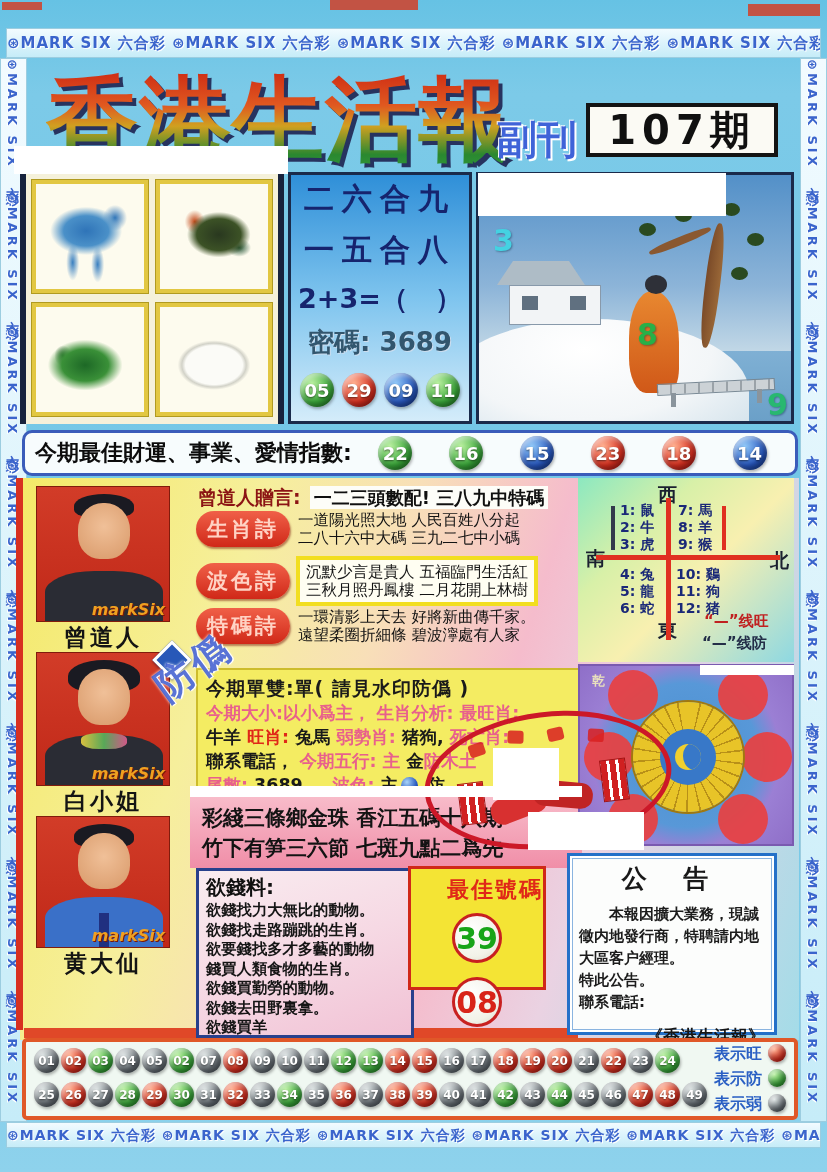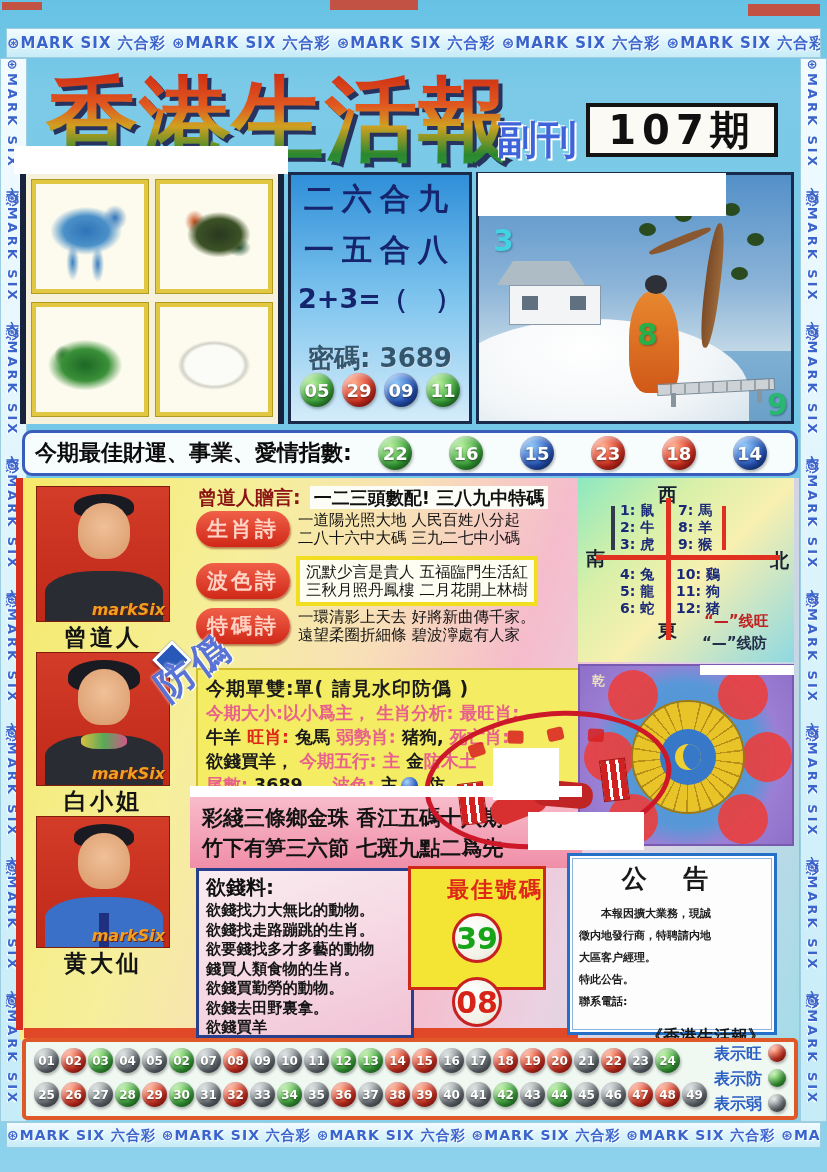--- a/index.html
+++ b/index.html
@@ -46,21 +46,21 @@
 #an2 .ablob{background:radial-gradient(ellipse 46% 34% at 55% 48%,#29381f 0%,#3c5226 50%,transparent 72%),radial-gradient(ellipse 15% 18% at 30% 34%,#c24818,transparent 70%),radial-gradient(ellipse 18% 14% at 76% 62%,#1f5030,transparent 70%)}
 #an3 .ablob{background:radial-gradient(ellipse 54% 38% at 45% 56%,#1d6826 0%,#3a9038 45%,transparent 72%),radial-gradient(ellipse 18% 16% at 58% 62%,#c8a020,transparent 65%),radial-gradient(ellipse 13% 16% at 22% 46%,#174e1e,transparent 70%)}
 #an4 .ablob{background:radial-gradient(ellipse 54% 38% at 50% 56%,#fbfbf7 55%,#d2d2c8 62%,transparent 70%)}
 
 #panel-predict{position:absolute;left:288px;top:172px;width:184px;height:252px;
   border:3px solid #1a2a4a;background:linear-gradient(180deg,#2f8fd8 0%,#7ec4ee 50%,#d4ecfa 100%);
   text-align:center;color:#16246e}
 .pline1{margin-top:4px;font-size:30px;font-weight:bold;letter-spacing:8px}
 .pline2{margin-top:10px;font-size:30px;font-weight:bold;letter-spacing:8px}
 .pline3{margin-top:10px;font-size:27px;font-weight:bold}
-.pcode{margin-top:24px;font-size:26px;font-weight:bold;color:#32566e;text-shadow:1px 1px 0 #cde}
+.pcode{margin-top:8px;font-size:26px;font-weight:bold;color:#32566e;text-shadow:1px 1px 0 #cde}
 #mid-balls{position:absolute;left:0;bottom:14px;width:100%;display:flex;justify-content:center;gap:8px}
 
 #panel-cartoon{position:absolute;left:476px;top:172px;width:318px;height:252px;
   border:3px solid #1a2a4a;background:linear-gradient(180deg,#5390c8 0%,#8cb4d8 45%,#c8dce8 75%,#dfeaf0 100%);overflow:hidden}
 #snow{position:absolute;left:-30px;bottom:-18px;width:300px;height:120px;background:radial-gradient(ellipse at 45% 25%,#ffffff 0%,#f3f6f8 55%,#cfe0ea 100%);border-radius:55% 60% 0 0/60% 70% 0 0}
 #water{position:absolute;right:0;bottom:0;width:150px;height:70px;background:linear-gradient(180deg,#7fb0d4,#6ba0c8)}
 #house-roof{position:absolute;left:18px;top:86px;width:88px;height:0;border-bottom:24px solid #aebcc6;border-left:16px solid transparent;border-right:16px solid transparent}
 #house-body{position:absolute;left:30px;top:110px;width:92px;height:40px;background:#f2f4f6;border:1px solid #8899aa}
 .win{position:absolute;top:10px;width:16px;height:14px;background:#607080}
 #trunk{position:absolute;left:226px;top:48px;width:15px;height:125px;background:linear-gradient(90deg,#7a4a28,#9a6838);border-radius:45%;transform:rotate(7deg)}
@@ -186,21 +186,21 @@
 .handshape{position:absolute;height:26px;background:#d83030;border-radius:12px}
 #hand1{left:58px;top:72px;width:58px;transform:rotate(-14deg)}
 #hand2{left:102px;top:66px;width:60px;transform:rotate(12deg);background:#c02424}
 .rmark{position:absolute;width:16px;height:13px;background:rgba(216,32,32,.85);border-radius:3px}
 
 
 #notice{position:absolute;left:567px;top:853px;width:210px;height:182px;background:#fcfdfc;
   border:3px solid #2470c8;box-shadow:inset 0 0 0 2px #fff,inset 0 0 0 3px #8ab4e0;padding:4px 9px}
 #notice-title{text-align:center;font-size:25px;font-weight:bold;color:#181818;letter-spacing:14px;margin-top:2px}
 #notice-body{margin-top:8px}
-.notice-line{font-size:11px;font-weight:bold;color:#1c1c1c;line-height:22px;white-space:nowrap}
+.notice-line{font-size:15px;font-weight:bold;color:#1c1c1c;line-height:22px;white-space:nowrap}
 #notice-sig{text-align:right;font-size:17px;font-weight:bold;color:#161616;margin-top:12px}
 
 
 #board{position:absolute;left:22px;top:1038px;width:776px;height:82px;background:#f0f8f2;
   border:4px solid #e05828;border-radius:5px}
 .brow{position:absolute;left:8px;display:flex}
 #row1{top:6px}#row2{top:40px}
 #legend{position:absolute;right:6px;top:2px}
 .lg-row{display:flex;justify-content:flex-end;height:25px}
 .lg-label{font-size:16px;font-weight:bold;color:#2b60c4}
@@ -367,21 +367,21 @@
       <div class="pline" data-name="poem-line">一環清影上天去 好將新曲傳千家。</div>
       <div class="pline" data-name="poem-line">遠望柔圈折細條 碧波濘處有人家</div>
     </div>
   </div>
 
   <div id="analysis" data-name="analysis-box">
       <div id="a-rows" data-name="analysis-rows">
         <div class="a-row a1" data-name="analysis-row"><span class="seg-black" data-name="analysis-text">今期單雙:單( 請見水印防僞 )</span></div>
         <div class="a-row " data-name="analysis-row"><span class="seg-pink" data-name="analysis-text">今期大小:以小爲主， 生肖分析: 最旺肖:</span></div>
         <div class="a-row " data-name="analysis-row"><span class="seg-black" data-name="analysis-text">牛羊 </span><span class="seg-red" data-name="analysis-text">旺肖: </span><span class="seg-black" data-name="analysis-text">兔馬  </span><span class="seg-pink" data-name="analysis-text">弱勢肖: </span><span class="seg-black" data-name="analysis-text">猪狗, </span><span class="seg-pink" data-name="analysis-text">死亡肖:</span></div>
-        <div class="a-row " data-name="analysis-row"><span class="seg-black" data-name="analysis-text">欲錢買羊， </span><span class="seg-pink" data-name="analysis-text">今期五行: 主 </span><span class="seg-black" data-name="analysis-text">金</span><span class="seg-pink" data-name="analysis-text">防木土</span></div>
+        <div class="a-row " data-name="analysis-row"><span class="seg-black" data-name="analysis-text">聯系電話， </span><span class="seg-pink" data-name="analysis-text">今期五行: 主 </span><span class="seg-black" data-name="analysis-text">金</span><span class="seg-pink" data-name="analysis-text">防木土</span></div>
         <div class="a-row " data-name="analysis-row"><span class="seg-pink" data-name="analysis-text">尾數: </span><span class="seg-black" data-name="analysis-text">3689 </span><span class="seg-pink" data-name="analysis-text">， 波色: </span><span class="seg-black" data-name="analysis-text">主</span><span class="mini-ball" data-name="blue-ball-icon"></span><span class="seg-black" data-name="analysis-text"> 防</span></div>
       </div>
     </div>
   <div id="fangwei" data-name="anti-counterfeit-stamp">防僞</div>
 
   <div id="verse" data-name="verse-strip">
     <div class="vline" data-name="verse-line">彩綫三條鄉金珠 香江五碼十八期</div>
     <div class="vline" data-name="verse-line">竹下有笋三六節 七斑九點二爲先</div>
   </div>
 

